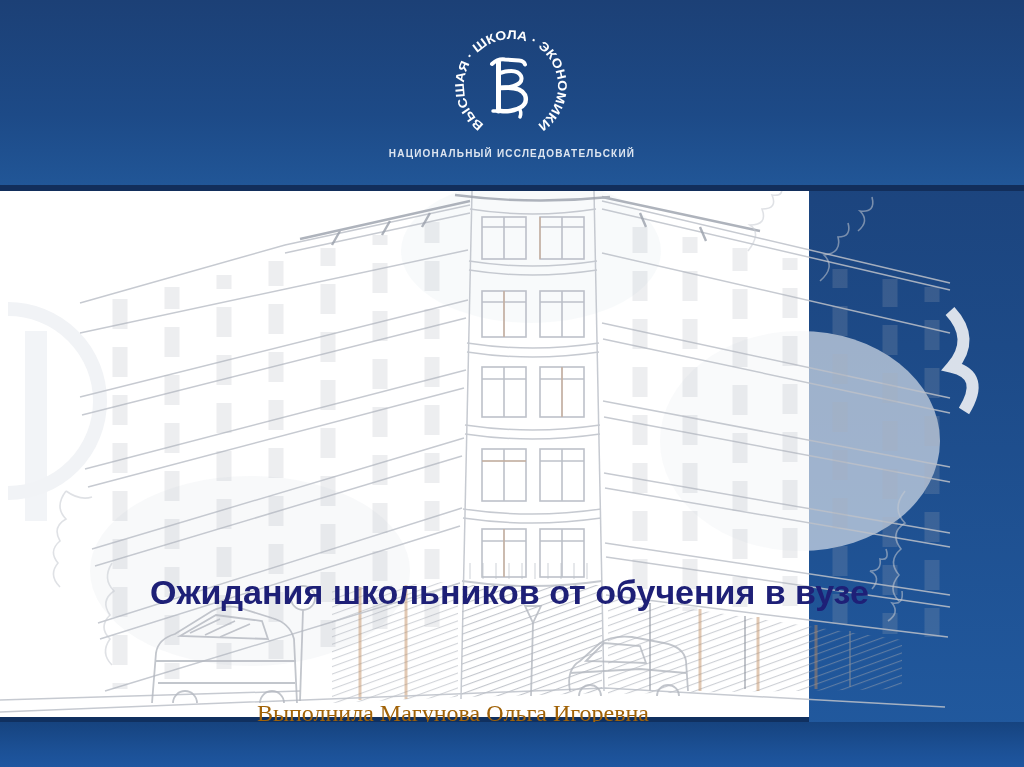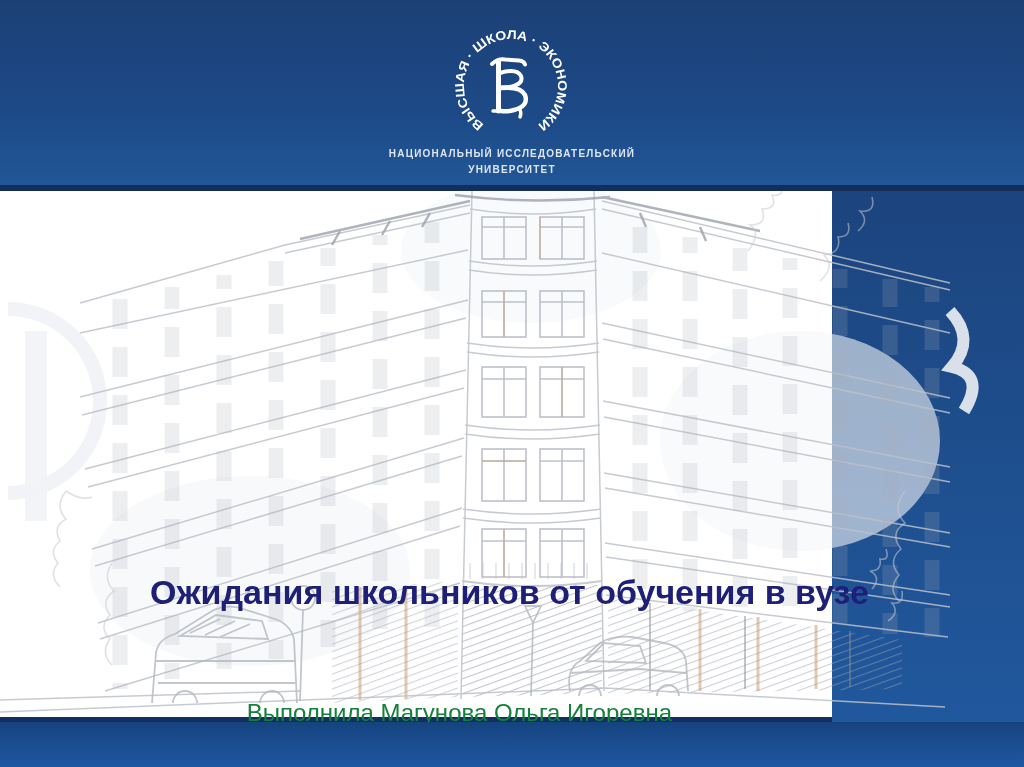--- a/index.html
+++ b/index.html
@@ -17,30 +17,30 @@
   .logo-svg{position:absolute;top:0;left:0;}
   .univ{
     position:absolute;left:0;width:1024px;text-align:center;
     color:#dde5f0;font-size:10px;font-weight:bold;letter-spacing:1.2px;line-height:16px;
   }
   .univ-1{top:146px;}
   .univ-2{top:162px;}
   
   .panel{
     position:absolute;top:191px;left:0;width:809px;height:526px;
-    background:#ffffff;border-bottom:5px solid #10305f;padding-left:23px;
+    background:#ffffff;border-bottom:5px solid #10305f;
   }
   .sketch{position:absolute;top:0;left:0;}
   .title{
     position:absolute;top:376px;left:0;width:1019px;text-align:center;
     color:#1e2077;font-weight:bold;font-size:34px;line-height:50px;
   }
   .subtitle{
     position:absolute;top:508px;right:160px;
-    color:#15803d;font-size:24px;line-height:28px;
+    color:#a16207;font-size:24px;line-height:28px;font-family:Liberation Serif, serif;
   }
   
   .bottombar{
     position:absolute;top:722px;left:0;width:1024px;height:45px;
     background:linear-gradient(180deg,#16437f 0%,#1b4f93 55%,#1e56a0 100%);
   }
 </style>
 </head>
 <body>
 
@@ -59,21 +59,20 @@
       <g stroke="#ffffff" stroke-linecap="round" fill="none">
         <path d="M498.5,62 V111" stroke-width="5"></path>
         <path d="M492,64 Q498,58.5 505,59.5 L519,60.5 Q524,61 525,64.5" stroke-width="4"></path>
         <path d="M500,73 Q517,68 521,76 Q524,84 510,87 L501,87.5" stroke-width="4"></path>
         <path d="M501,88 Q521,86 525,95 Q529,106 514,110 Q507,112 501,111" stroke-width="4.5"></path>
         <path d="M519,108 q3,4 1,9" stroke-width="3.5"></path>
         <path d="M493,111 h11" stroke-width="3.5"></path>
       </g>
     </svg>
     <div class="univ univ-1">НАЦИОНАЛЬНЫЙ ИССЛЕДОВАТЕЛЬСКИЙ</div>
-    <div class="univ univ-2">УНИВЕРСИТЕТ</div>
   </div>
 
   <div class="panel">
 
     <svg class="sketch" width="1019" height="526" viewBox="0 0 1019 526">
       <defs>
         <pattern id="hatch" width="7" height="7" patternUnits="userSpaceOnUse" patternTransform="rotate(70)">
           <line x1="0" y1="0" x2="0" y2="7" stroke="#9aa0ab" stroke-width="2.2"></line>
         </pattern>
       </defs>

